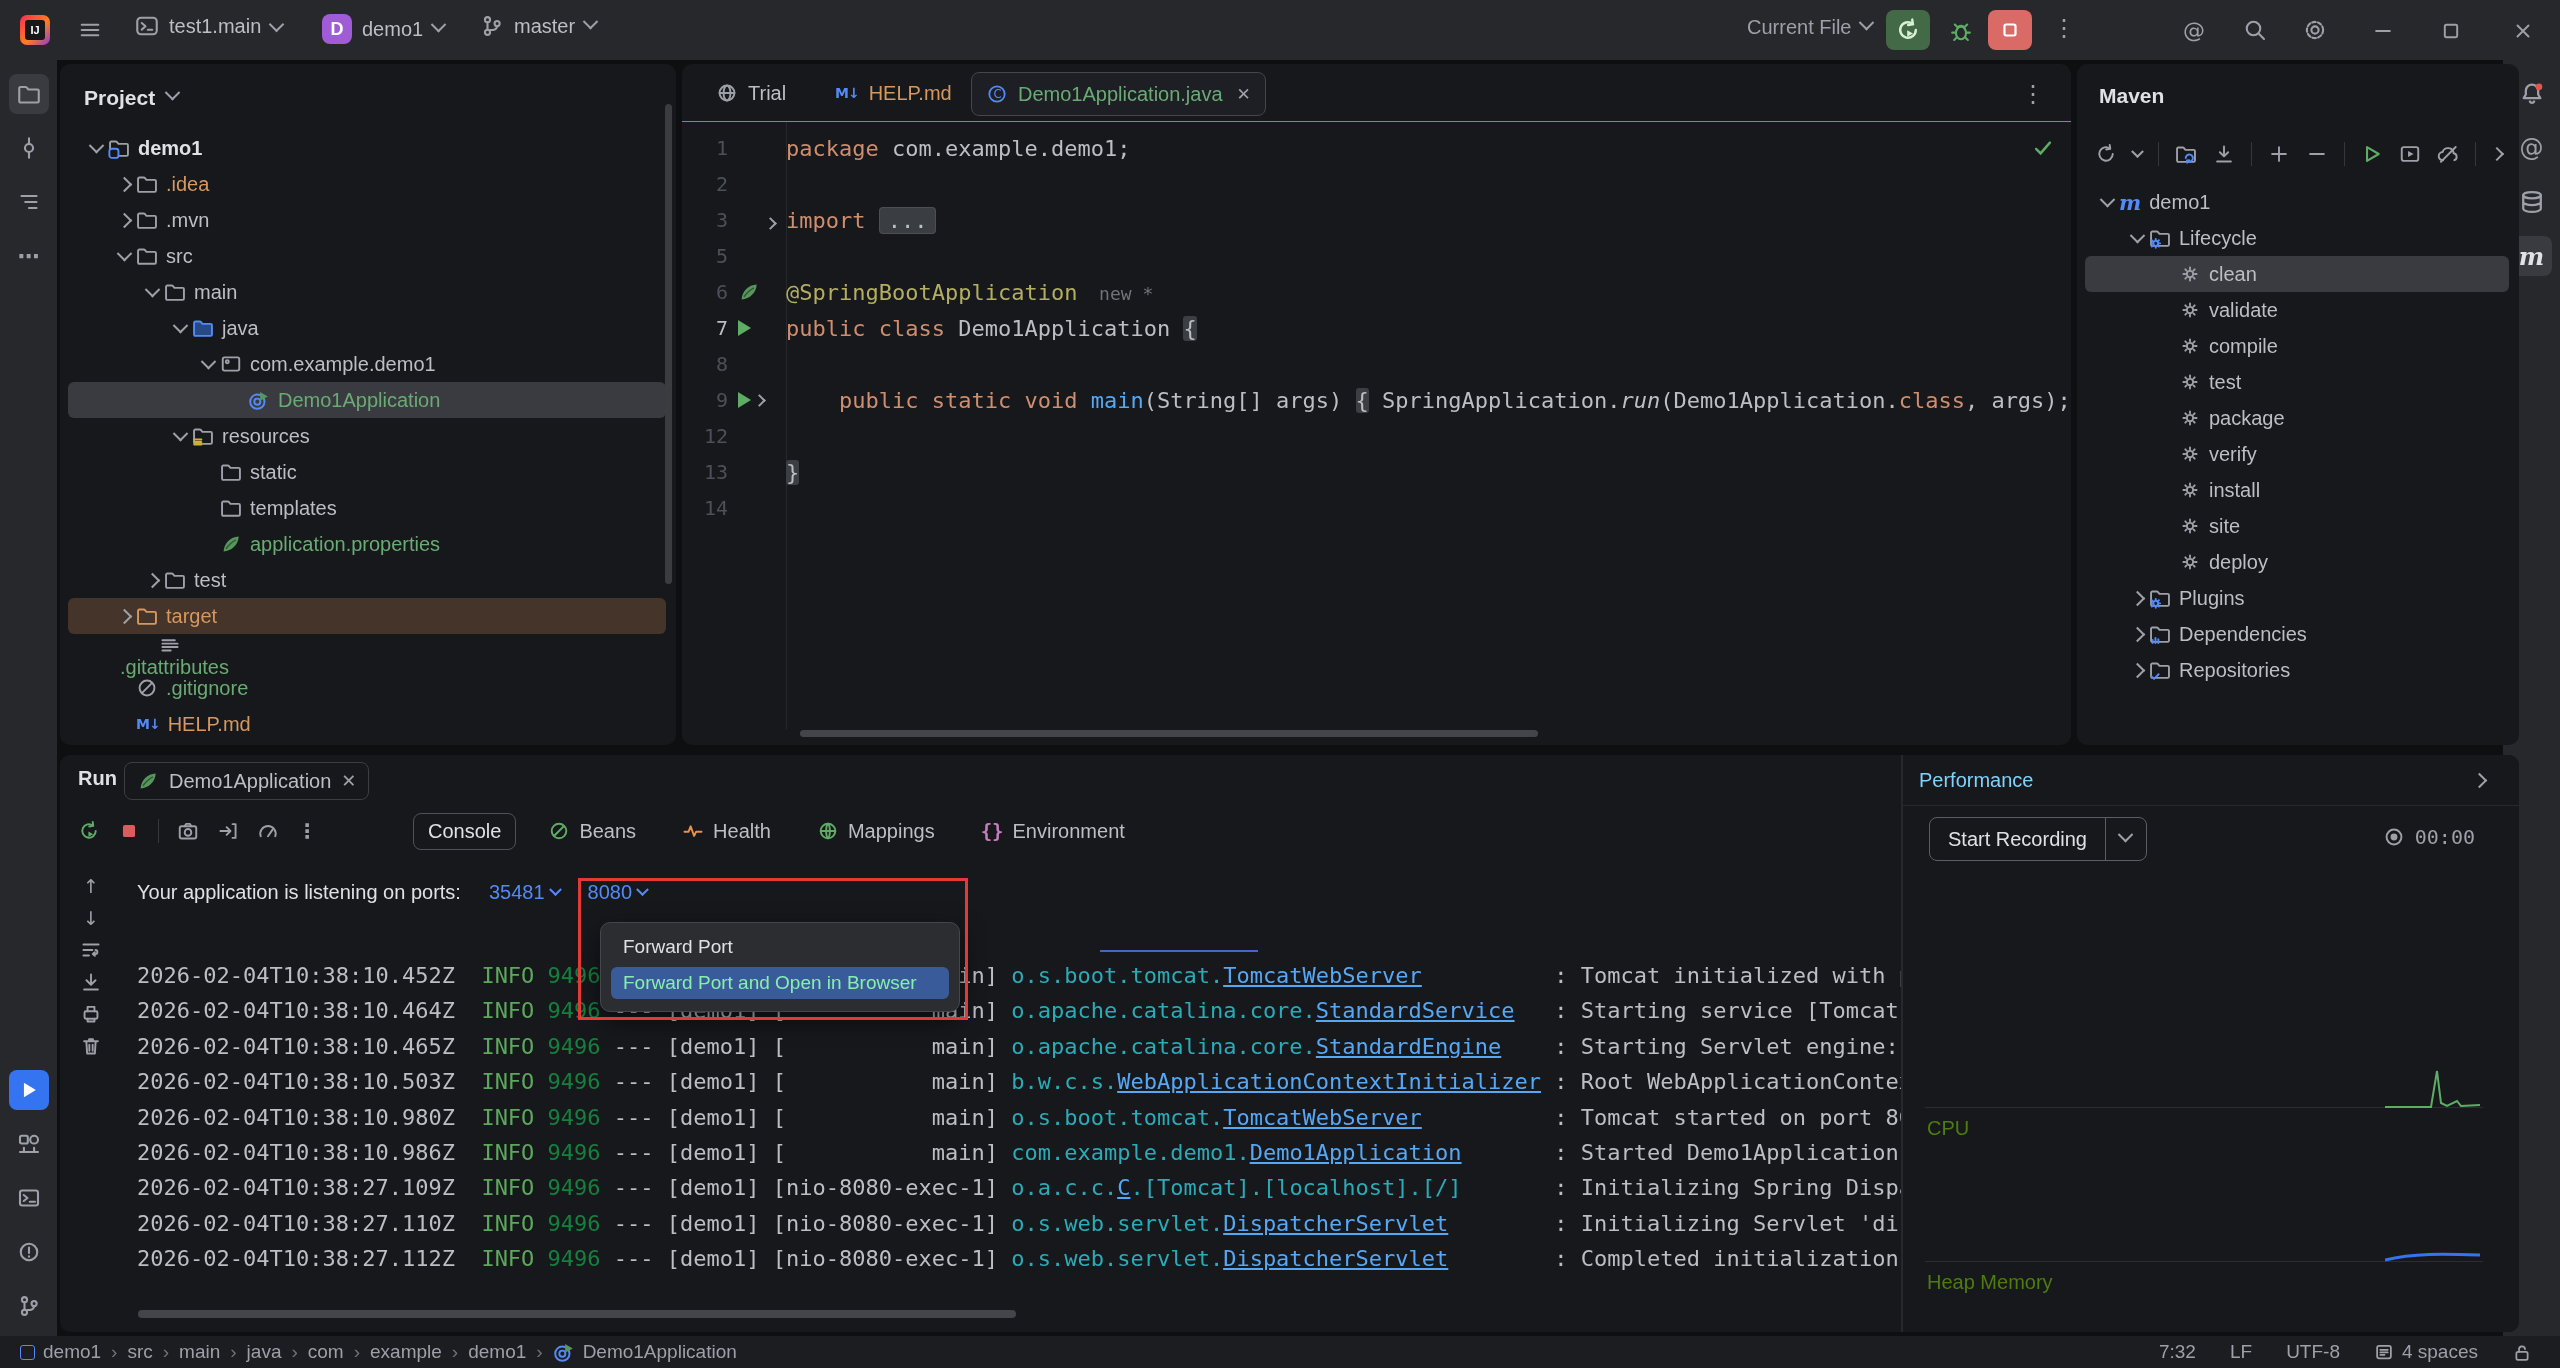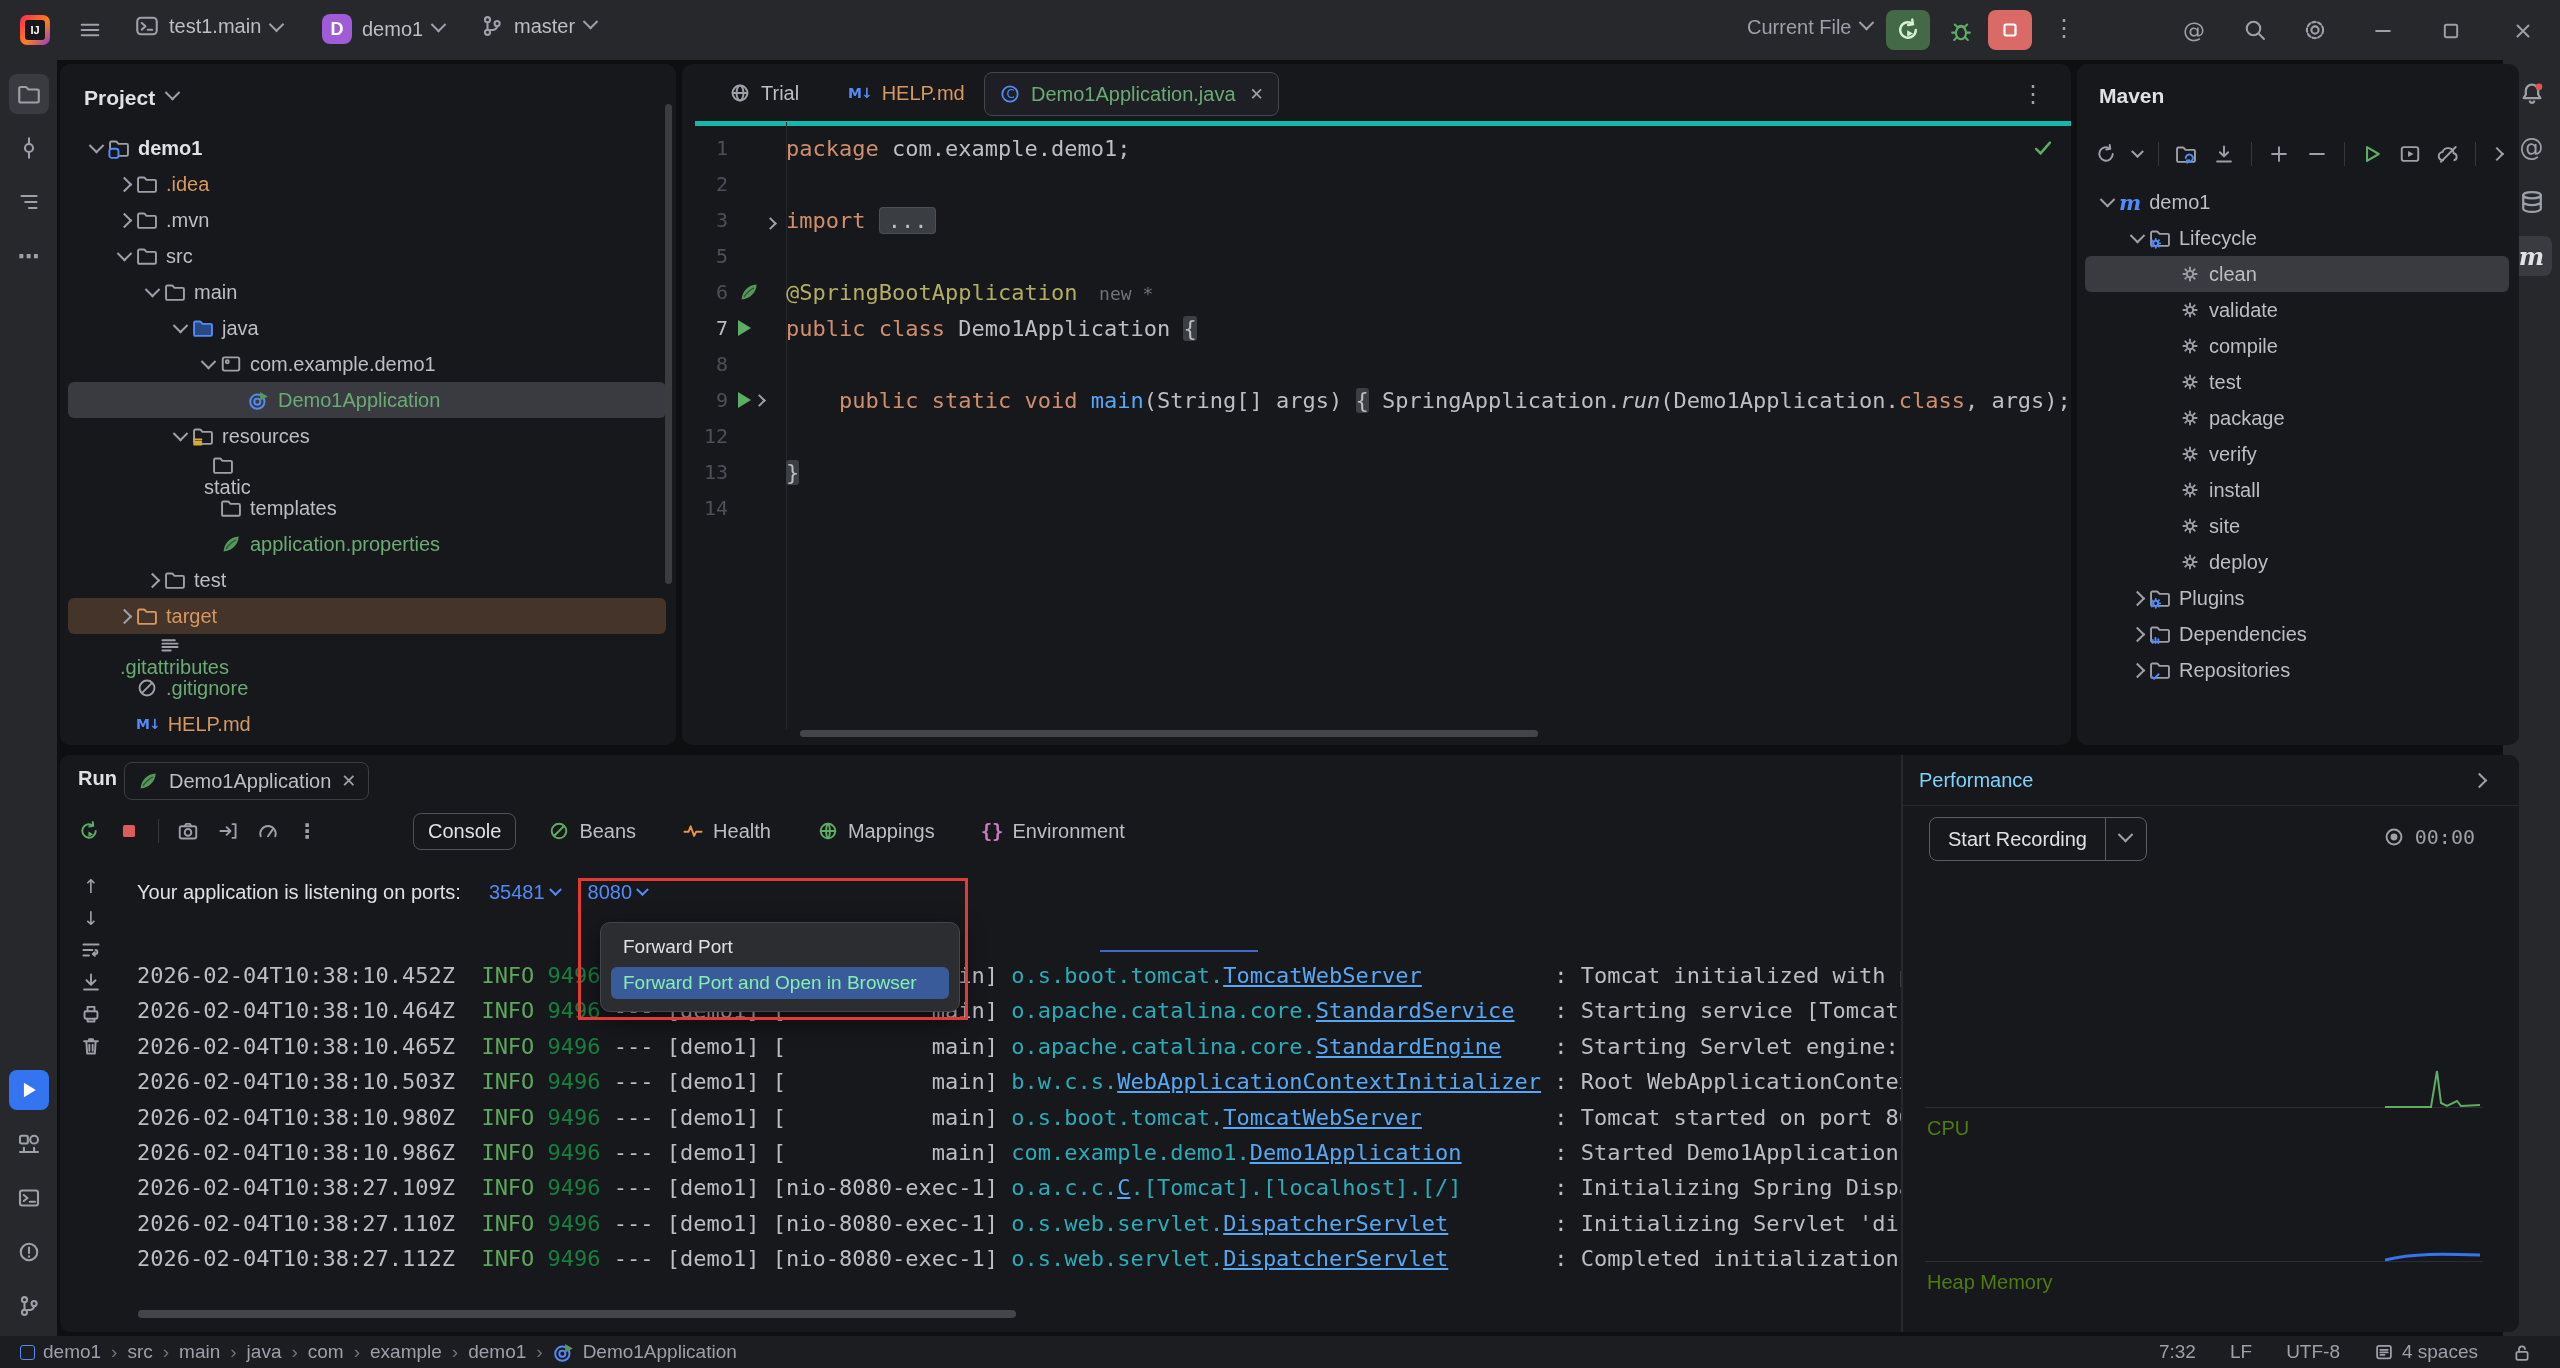--- a/index.html
+++ b/index.html
@@ -33,21 +33,21 @@
   #run-panel{left:60px;top:755px;width:2459px;height:577px;overflow:hidden;}
   .pp-head{position:absolute;left:24px;top:22px;font-size:21px;font-weight:bold;color:#dfe1e5;display:flex;align-items:center;gap:12px;}
   
   .trow{position:absolute;left:0;height:36px;display:flex;align-items:center;font-size:20px;white-space:nowrap;}
   .trow .chv{width:24px;display:inline-flex;justify-content:center;}
   .trow .lbl{margin-left:8px;}
   .selrow{position:absolute;left:8px;right:10px;height:36px;border-radius:6px;background:#393b40;}
   .selrow.warn{background:#45342a;}
   .green{color:#6aab73;} .orange{color:#d5985f;} .boldw{color:#dfe1e5;font-weight:bold;}
   
-  #tabbar{position:absolute;left:13px;top:0;width:100%;height:57px;border-bottom:5px solid #14b8a6;}
+  #tabbar{position:absolute;left:0;top:0;width:100%;height:57px;border-bottom:1px solid #14b8a6;}
   .etab{position:absolute;top:8px;height:42px;display:flex;align-items:center;gap:10px;font-size:20px;padding:0 14px;border-radius:8px;}
   .etab.active{border:1px solid #43464c;background:#1d1f24;}
   #code{position:absolute;left:0;top:58px;right:0;bottom:0;font-family:"DejaVu Sans Mono","Liberation Mono",monospace;font-size:22px;}
   .cline{position:absolute;left:0;height:36px;display:flex;align-items:center;white-space:pre;}
   .cline .num{width:46px;text-align:right;color:#4b5059;font-size:20px;flex:none;}
   .cline .gut{width:58px;flex:none;display:flex;align-items:center;gap:4px;padding-left:10px;box-sizing:border-box;}
   .gutsep{position:absolute;left:104px;top:0;bottom:16px;width:1px;background:#26282c;}
   .kw{color:#cf8e6d;} .pl{color:#bcbec4;} .ann{color:#b3ae60;} .fn{color:#56a8f5;}
   .lbl2{color:#6f737a;font-size:18px;} .it{font-style:italic;color:#bcbec4;}
   .boxm{background:#3b3e43;border-radius:3px;color:#bcbec4;}
@@ -399,21 +399,21 @@
             <span class="chev"></span>
           </span>
           <span class="ic" style="color: rgb(157, 160, 168);">
             <svg width="22" height="22" viewBox="0 0 16 16" fill="none" stroke="currentColor" stroke-width="1.4" stroke-linecap="round" stroke-linejoin="round">
               <path d="M1.5 4.2c0-.5.4-.9.9-.9h3.3c.3 0 .5.1.7.3l1.2 1.4h6c.5 0 .9.4.9.9v6.9c0 .5-.4.9-.9.9H2.4c-.5 0-.9-.4-.9-.9z"></path>
               <path stroke="#d5ae35" d="M1.6 10.6h5.2M1.6 12.4h5.2M1.6 14.2h5.2"></path>
             </svg>
           </span>
           <span class="lbl ">resources</span>
         </div>
-        <div class="trow" style="top: 390px; padding-left: 136px; flex-direction: column;">
+        <div class="trow" style="top: 390px; padding-left: 136px;">
           <span class="chv"></span>
           <span class="ic" style="color: rgb(157, 160, 168);">
             <svg width="22" height="22" viewBox="0 0 16 16" fill="none" stroke="currentColor" stroke-width="1.4" stroke-linecap="round" stroke-linejoin="round">
               <path d="M1.5 4.2c0-.5.4-.9.9-.9h3.3c.3 0 .5.1.7.3l1.2 1.4h6c.5 0 .9.4.9.9v6.9c0 .5-.4.9-.9.9H2.4c-.5 0-.9-.4-.9-.9z"></path>
             </svg>
           </span>
           <span class="lbl ">static</span>
         </div>
         <div class="trow" style="top: 426px; padding-left: 136px;">
           <span class="chv"></span>

